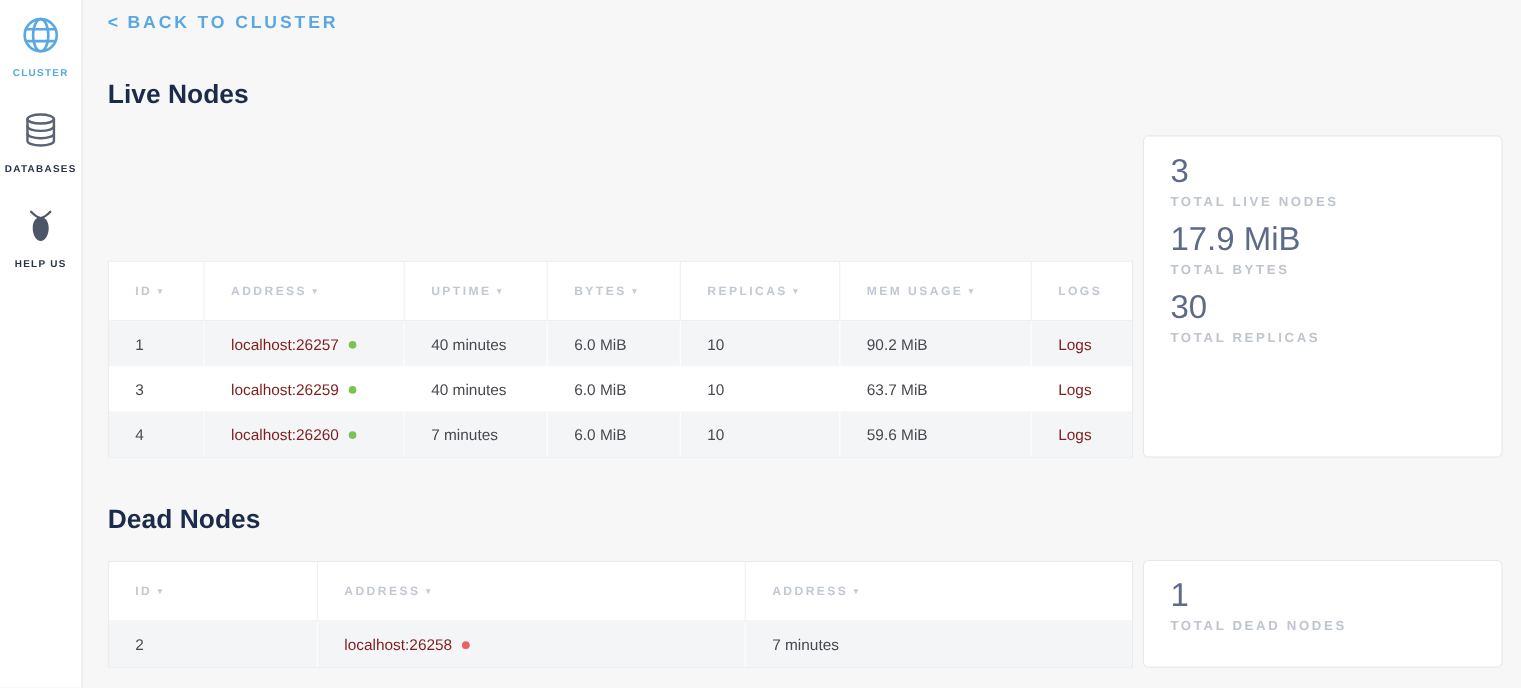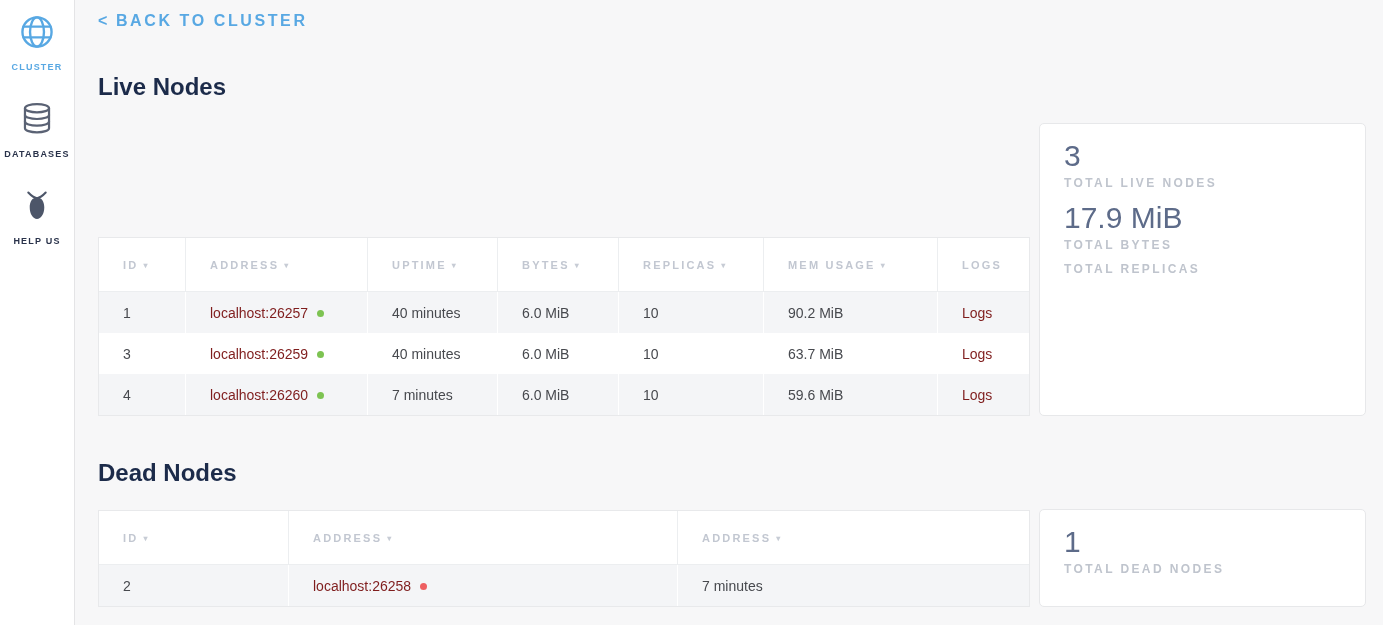--- a/index.html
+++ b/index.html
@@ -236,20 +236,21 @@
     <div class="summary-card live-card">
       <div class="stat">
         <div class="stat-value">3</div>
         <div class="stat-label">TOTAL LIVE NODES</div>
       </div>
       <div class="stat">
         <div class="stat-value">17.9 MiB</div>
         <div class="stat-label">TOTAL BYTES</div>
       </div>
       <div class="stat">
+        <div class="stat-value">30</div>
         <div class="stat-label">TOTAL REPLICAS</div>
       </div>
     </div>
   </div>
 
   
   <h1 class="section-title dead">Dead Nodes</h1>
 
   <div class="section-row">
 

